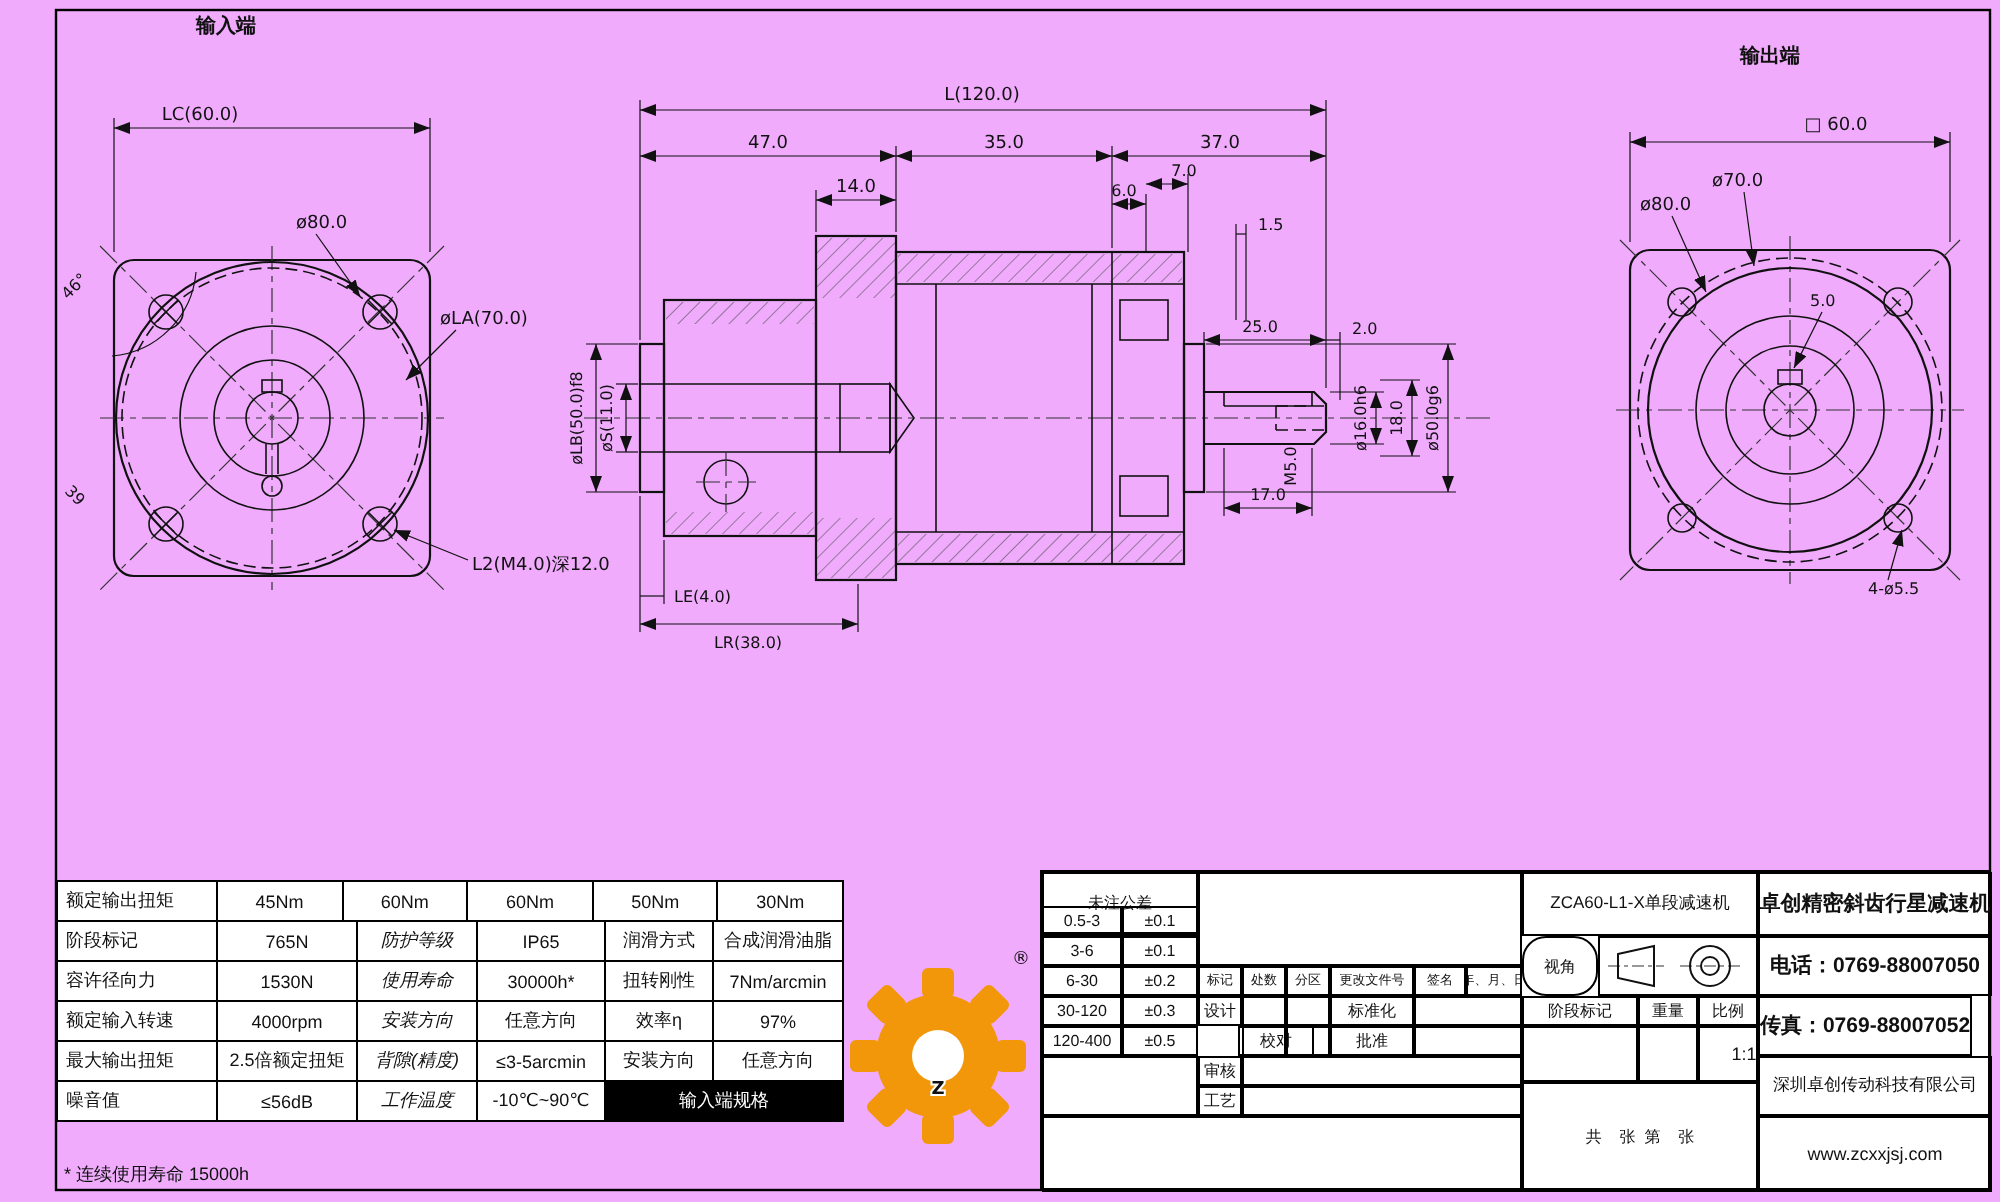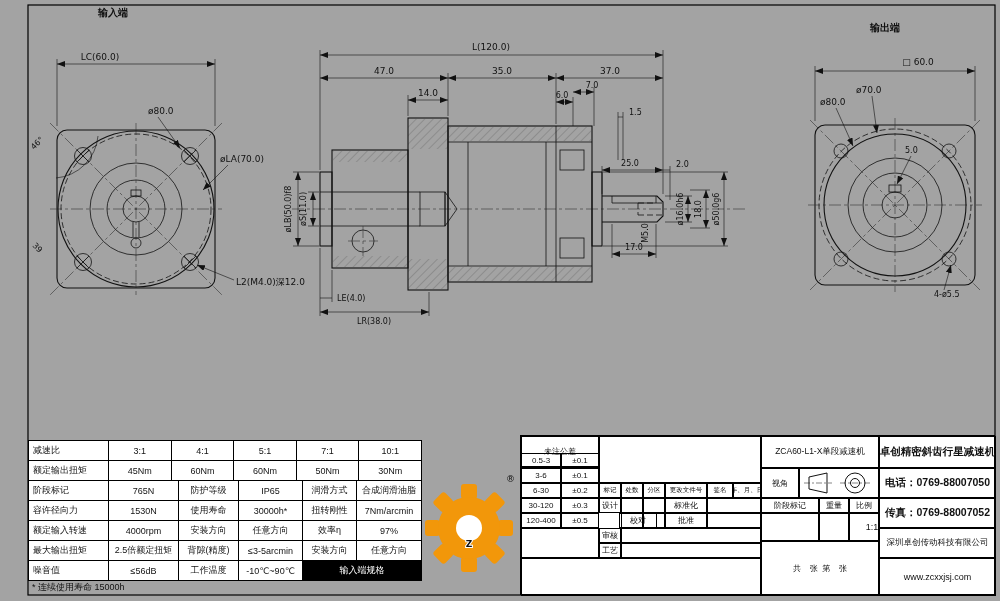--- a/index.html
+++ b/index.html
@@ -1,34 +1,34 @@
 <!DOCTYPE html>
 <html><head>
 <meta charset="utf-8">
 <style>
   html,body{margin:0;padding:0;background:#e8e8e8;}
-  #sheet{position:relative;width:1000px;height:601px;background:#a3a3a3;overflow:hidden;
+  #sheet{position:relative;width:1000px;height:601px;background:#f0abfc;overflow:hidden;
          font-family:"Liberation Sans","DejaVu Sans",sans-serif;color:#111;}
   svg text{fill:#111;font-size:9px;font-family:"DejaVu Sans","Liberation Sans",sans-serif;}
   svg .t8{font-size:8px;}
   svg .t10{font-size:10px;font-weight:bold;}
   .o{fill:none;stroke:#111;stroke-width:1.1;}
   .o2{fill:none;stroke:#111;stroke-width:.8;}
   .d{fill:none;stroke:#111;stroke-width:.6;}
   .cl{fill:none;stroke:#333;stroke-width:.6;stroke-dasharray:12 3 3 3;}
   .hid{fill:none;stroke:#111;stroke-width:.8;stroke-dasharray:6 3;}
   
   .spec{position:absolute;left:28px;top:440px;width:394px;border:1px solid #000;background:#fff;box-sizing:border-box;}
   .srow{display:flex;height:19px;border-bottom:1px solid #000;}
   .srow:last-child{border-bottom:none;}
   .cell{border-right:1px solid #000;display:flex;align-items:center;justify-content:center;
         font-size:9px;box-sizing:border-box;overflow:hidden;white-space:nowrap;}
   .cell:last-child{border-right:none;}
   .lab{justify-content:flex-start;padding-left:4px;}
-  .w80{width:80px;}.w70{width:70px;}.w60{width:60px;}.w64{width:64px;}.w54{width:54px;}
+  .w80{width:80px;}.w70{width:70px;}.w60{width:60px;font-style:italic;}.w64{width:64px;}.w54{width:54px;}
   .fx{flex:1;}
   .wbk{width:118px;background:#000;color:#fff;}
   .footnote{position:absolute;left:32px;top:581px;font-size:9px;}
   
   .tb{position:absolute;left:520px;top:435px;width:475px;height:160px;border:1.5px solid #000;box-sizing:border-box;background:#fff;}
   .tc{position:absolute;border:1px solid #000;box-sizing:border-box;display:flex;align-items:center;justify-content:center;
       font-size:8px;overflow:hidden;white-space:nowrap;}
   .tc.b{font-weight:bold;}
   .pre{white-space:pre;}
   
@@ -240,28 +240,20 @@
     <line x1="911" y1="156" x2="897" y2="184" class="d" marker-end="url(#aE)"></line>
     <text x="905" y="153" class="t8">5.0</text>
     <line x1="944" y1="290" x2="951" y2="265" class="d" marker-end="url(#aE)"></line>
     <text x="934" y="297" class="t8">4-ø5.5</text>
   </g>
 </svg>
 
 
 <div class="spec">
   <div class="srow">
-    <div class="cell lab w80">减速比</div>
-    <div class="cell fx">3:1</div>
-    <div class="cell fx">4:1</div>
-    <div class="cell fx">5:1</div>
-    <div class="cell fx">7:1</div>
-    <div class="cell fx">10:1</div>
-  </div>
-  <div class="srow">
     <div class="cell lab w80">额定输出扭矩</div>
     <div class="cell fx">45Nm</div>
     <div class="cell fx">60Nm</div>
     <div class="cell fx">60Nm</div>
     <div class="cell fx">50Nm</div>
     <div class="cell fx">30Nm</div>
   </div>
   <div class="srow">
     <div class="cell lab w80">阶段标记</div>
     <div class="cell w70">765N</div>
@@ -360,38 +352,38 @@
   <div class="tc" style="left:100px;top:77px;width:22px;height:15px;"></div>
   <div class="tc" style="left:122px;top:77px;width:22px;height:15px;"></div>
   <div class="tc" style="left:144px;top:77px;width:42px;height:15px;">批准</div>
   <div class="tc" style="left:186px;top:77px;width:54px;height:15px;"></div>
   <div class="tc" style="left:78px;top:92px;width:22px;height:15px;">审核</div>
   <div class="tc" style="left:100px;top:92px;width:140px;height:15px;"></div>
   <div class="tc" style="left:78px;top:107px;width:22px;height:15px;">工艺</div>
   <div class="tc" style="left:100px;top:107px;width:140px;height:15px;"></div>
 
   <div class="tc" style="left:240px;top:0;width:118px;height:32px;font-size:8.5px;">ZCA60-L1-X单段减速机</div>
-  <div class="tc" style="left:240px;top:32px;width:38px;height:30px;">视角</div>
+  <div class="tc" style="left:240px;top:32px;width:38px;height:30px;border-radius:12px;">视角</div>
   <div class="tc" style="left:278px;top:32px;width:80px;height:30px;">
     <svg width="78" height="28" viewBox="0 0 78 28">
       <line x1="4" y1="14" x2="32" y2="14" stroke="#333" stroke-width="0.6" stroke-dasharray="6 2 2 2"></line>
       <polygon points="9,8 27,4 27,24 9,20" fill="none" stroke="#111" stroke-width="1"></polygon>
       <line x1="40" y1="14" x2="70" y2="14" stroke="#333" stroke-width="0.6" stroke-dasharray="6 2 2 2"></line>
       <circle cx="55" cy="14" r="10" fill="none" stroke="#111" stroke-width="1"></circle>
       <circle cx="55" cy="14" r="4.5" fill="none" stroke="#111" stroke-width="1"></circle>
     </svg>
   </div>
   <div class="tc" style="left:240px;top:62px;width:58px;height:15px;">阶段标记</div>
   <div class="tc" style="left:298px;top:62px;width:30px;height:15px;">重量</div>
   <div class="tc" style="left:328px;top:62px;width:30px;height:15px;">比例</div>
   <div class="tc" style="left:240px;top:77px;width:58px;height:28px;"></div>
   <div class="tc" style="left:298px;top:77px;width:30px;height:28px;"></div>
   <div class="tc" style="left:328px;top:77px;width:30px;height:28px;font-size:9px;padding-left:16px;">1:1</div>
   <div class="tc b" style="left:358px;top:0;width:117px;height:32px;font-size:10.5px;">卓创精密斜齿行星减速机</div>
 
   <div class="tc pre" style="left:240px;top:105px;width:118px;height:55px;">共    张  第    张</div>
   <div class="tc b" style="left:358px;top:32px;width:117px;height:30px;font-size:10.5px;">电话：0769-88007050</div>
-  <div class="tc b" style="left:358px;top:62px;width:117px;height:30px;font-size:10.5px;">传真：0769-88007052</div>
+  <div class="tc b" style="left:358px;top:62px;width:107px;height:30px;font-size:10.5px;">传真：0769-88007052</div>
   <div class="tc" style="left:358px;top:92px;width:117px;height:30px;font-size:8.5px;">深圳卓创传动科技有限公司</div>
   <div class="tc" style="left:358px;top:122px;width:117px;height:38px;font-size:9px;">www.zcxxjsj.com</div>
 </div>
 
 </div>
 
 </body></html>

